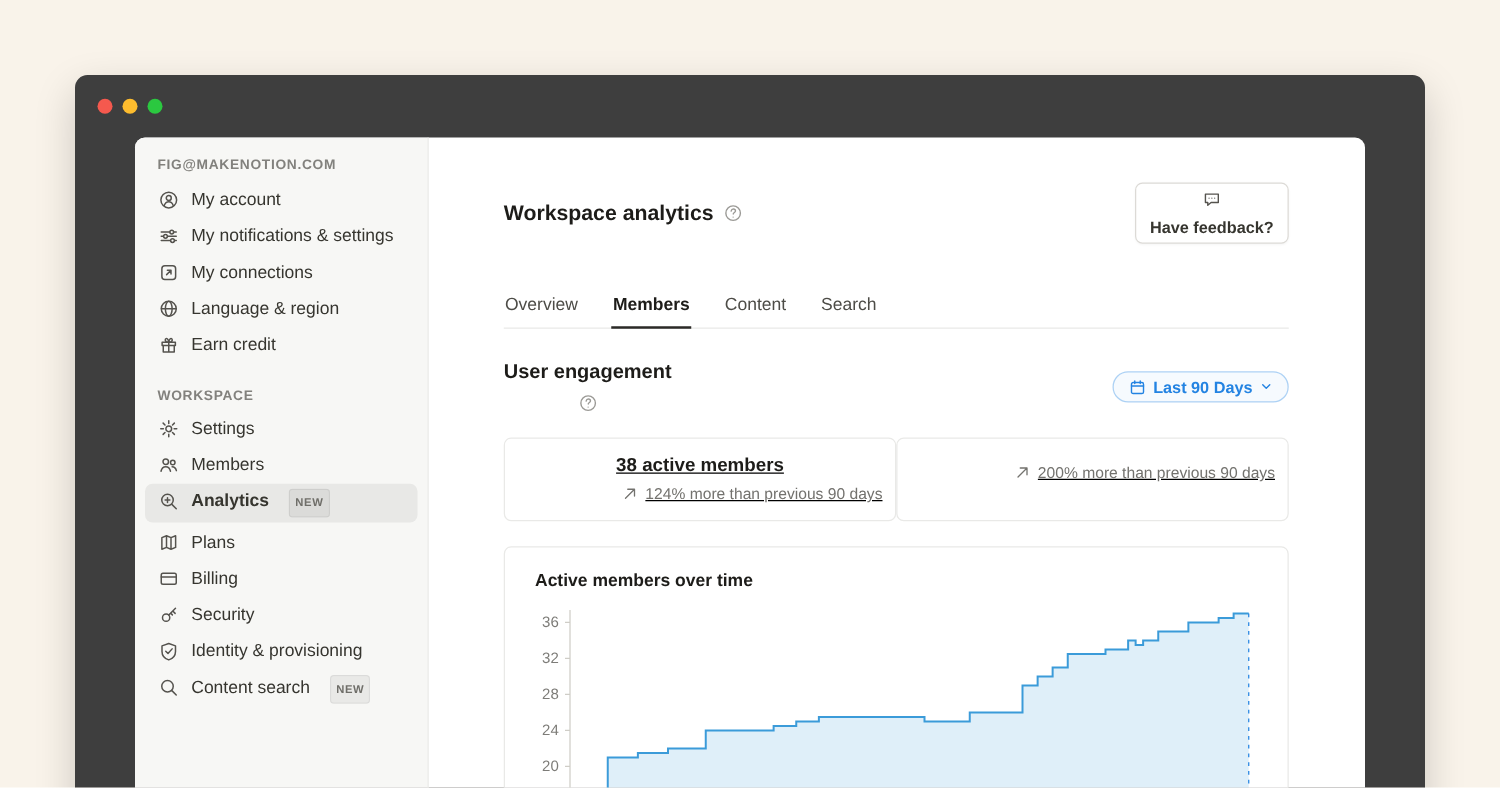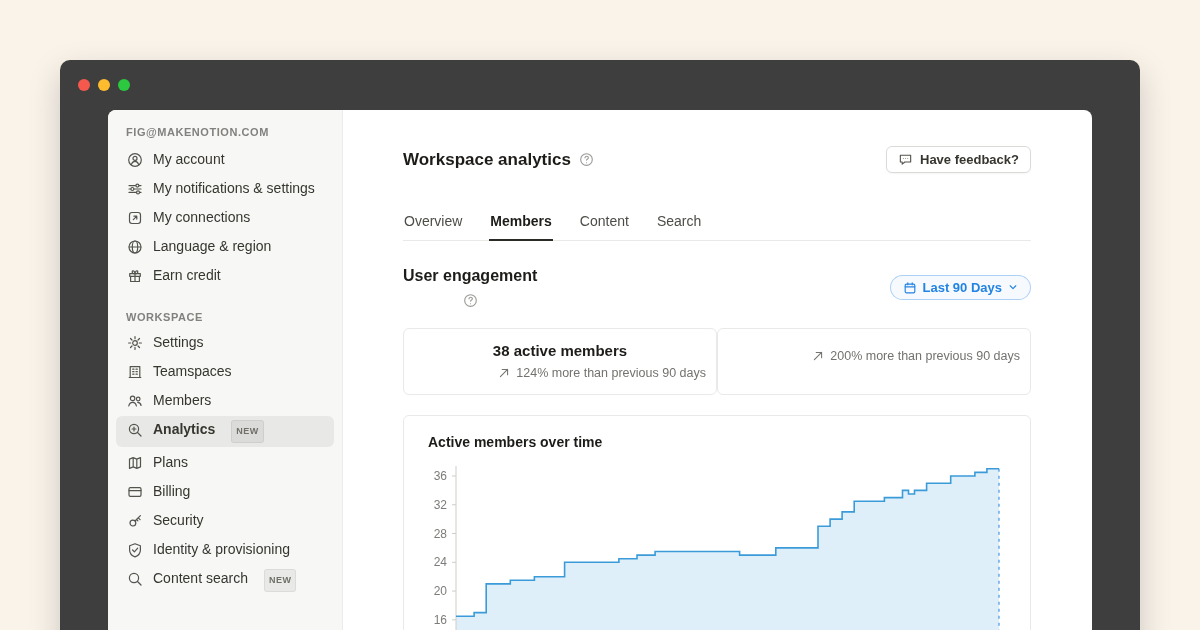--- a/index.html
+++ b/index.html
@@ -62,21 +62,21 @@
   .content { flex:1; padding:36px 64px 0 60px; position:relative; }
   .hdr-row { display:flex; align-items:center; justify-content:space-between; }
   .title-wrap { display:flex; align-items:center; gap:8px; }
   .page-title { font-size:17px; font-weight:700; color:#1d1c19; }
   .help { color:#9b9a96; display:flex; }
   .help svg { width:15px; height:15px; }
   .feedback-btn {
     display:flex; align-items:center; gap:7px;
     font-size:13px; font-weight:600; color:#36352f;
     border:1px solid #dcdad6; border-radius:6px; background:#fff;
-    padding:5px 11px; box-shadow:0 1px 2px rgba(0,0,0,.04); cursor:pointer;
+    padding:5px 11px; box-shadow:0 1px 2px rgba(0,0,0,.04); cursor:pointer;flex-direction:column;
   }
   .feedback-btn .icn { color:#55534e; }
   .feedback-btn svg { width:15px; height:15px; }
 
   .tabs { display:flex; gap:26px; margin-top:38px; border-bottom:1px solid #e9e9e7; }
   .tab {
     font-size:14px; color:#4d4c47; padding:2px 1px 10px; cursor:pointer;
     border-bottom:2px solid transparent; margin-bottom:-1px;
   }
   .tab.active { color:#1d1c19; font-weight:700; border-bottom-color:#2b2a27; }
@@ -86,21 +86,21 @@
   .section-title { font-size:16px; font-weight:700; color:#1d1c19; }
   .pill {
     display:flex; align-items:center; gap:6px;
     color:#2383e2; font-size:13px; font-weight:600;
     border:1px solid rgba(35,131,226,.35); border-radius:999px;
     padding:4px 12px; background:rgba(35,131,226,.04); cursor:pointer;
   }
   .pill svg { width:14px; height:14px; }
   .pill .chev svg { width:10px; height:10px; }
 
-  .cards { display:flex; gap:0; margin-top:20px; }
+  .cards { display:flex; gap:0; margin-top:20px;text-decoration:underline; }
   .card {
     flex:1; border:1px solid #e9e9e7; border-radius:6px; background:#fff;
     text-align:center; padding:13px 10px 14px;
   }
   .card-value { font-size:15px; font-weight:700; color:#1d1c19; }
   .card-delta {
     margin-top:7px; font-size:12.5px; color:#73726e;
     display:flex; align-items:center; justify-content:flex-end; gap:6px;
   }
   .card-delta .icn svg { width:12px; height:12px; }
@@ -183,29 +183,20 @@
         <div class="sb-section">WORKSPACE</div>
         <nav id="workspace-list">
             <div class="sb-row">
               <span class="icn">
                 <svg viewBox="0 0 16 16" fill="none" stroke="currentColor" stroke-width="1.2" stroke-linecap="round" stroke-linejoin="round">
                   <circle cx="8" cy="8" r="2.3"></circle>
                   <path d="M8 1.6v2.1M8 12.3v2.1M1.6 8h2.1M12.3 8h2.1M3.5 3.5L5 5M11 11l1.5 1.5M12.5 3.5L11 5M5 11l-1.5 1.5"></path>
                 </svg>
               </span>
               <span class="sb-label">Settings</span>
-            </div>
-            <div class="sb-row">
-              <span class="icn">
-                <svg viewBox="0 0 16 16" fill="none" stroke="currentColor" stroke-width="1.2" stroke-linecap="round" stroke-linejoin="round">
-                  <rect x="3.2" y="2.6" width="9.6" height="10.9"></rect>
-                  <path d="M2.2 13.5h11.6M5.7 5.2h1.3M9 5.2h1.3M5.7 7.7h1.3M9 7.7h1.3M5.7 10.2h1.3M9 10.2h1.3"></path>
-                </svg>
-              </span>
-              <span class="sb-label">Teamspaces</span>
             </div>
             <div class="sb-row">
               <span class="icn">
                 <svg viewBox="0 0 16 16" fill="none" stroke="currentColor" stroke-width="1.2" stroke-linecap="round" stroke-linejoin="round">
                   <circle cx="5.6" cy="5.4" r="2.2"></circle>
                   <path d="M1.8 13c.5-2.4 2-3.7 3.8-3.7s3.3 1.3 3.8 3.7"></path>
                   <circle cx="11.2" cy="6" r="1.8"></circle>
                   <path d="M10.7 9.4c1.7.1 3 1.3 3.4 3.1"></path>
                 </svg>
               </span>

